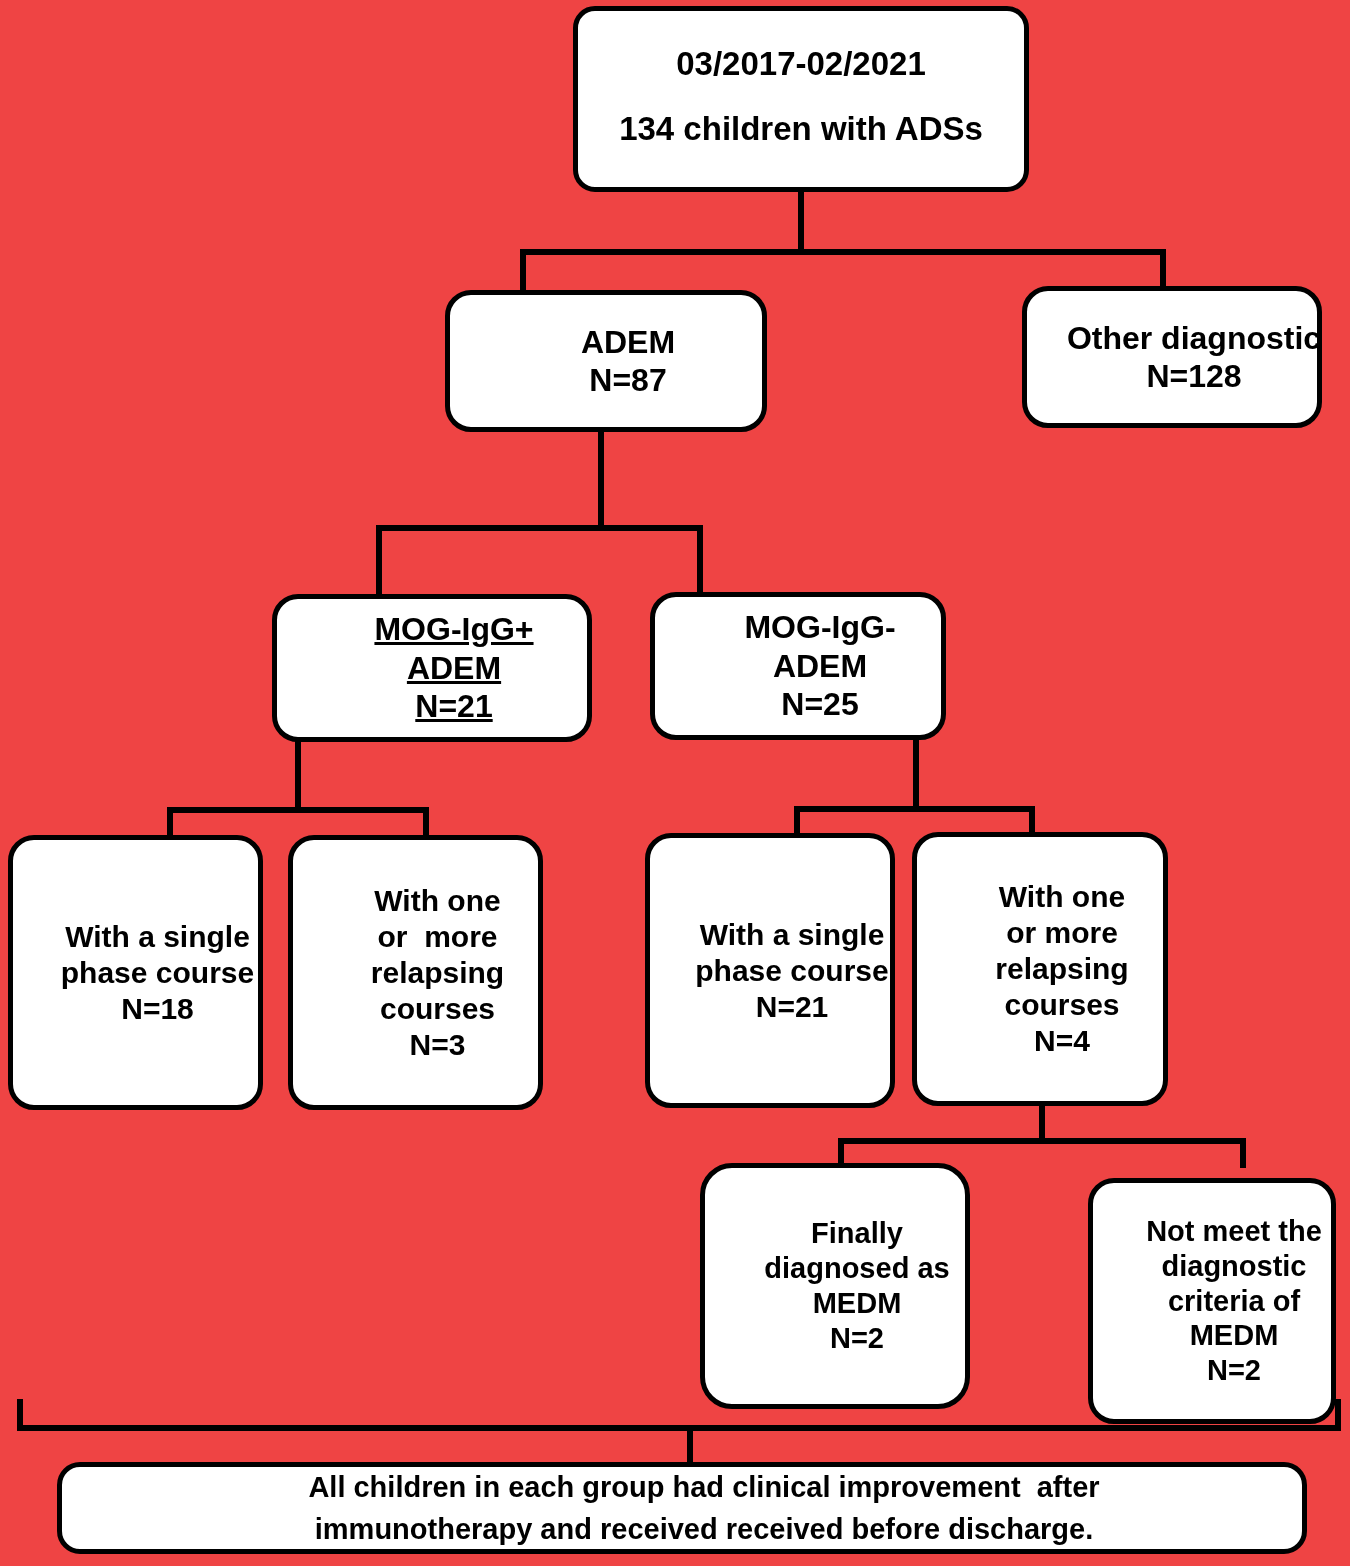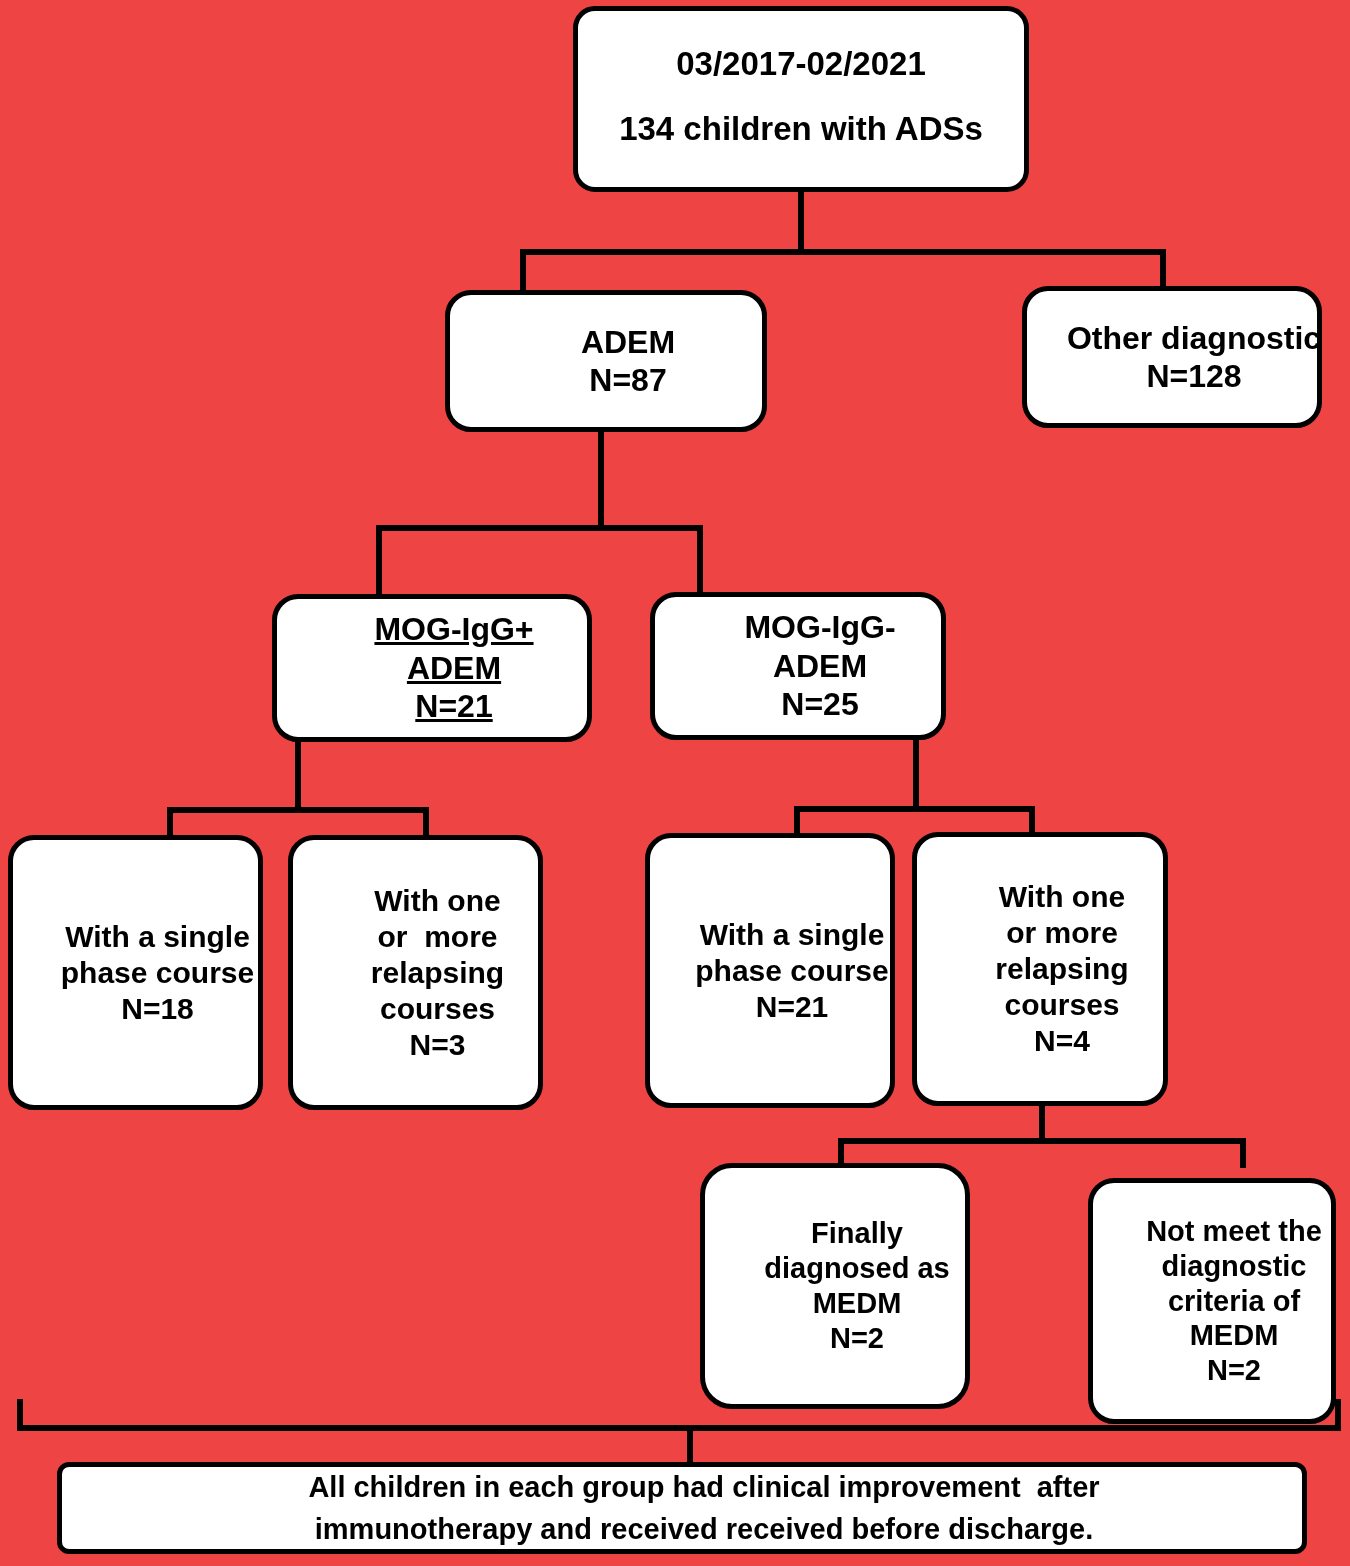--- a/index.html
+++ b/index.html
@@ -92,21 +92,21 @@
     font-size: 29px;
     border-radius: 32px;
   }
   #node-medm-no {
     left: 1088px; top: 1163px; width: 248px; height: 246px;
     font-size: 29px;
     margin-top: 15px;
   }
   #node-footer {
     left: 57px; top: 1462px; width: 1250px; height: 92px;
-    border-radius: 12px;
+    border-radius: 23px;
     font-size: 29px;
     line-height: 1.45;
   }
 </style>
 </head>
 <body>
 
 <div id="canvas">
 
   <svg id="lines" viewBox="0 0 1350 1566" width="1350" height="1566" xmlns="http://www.w3.org/2000/svg">

